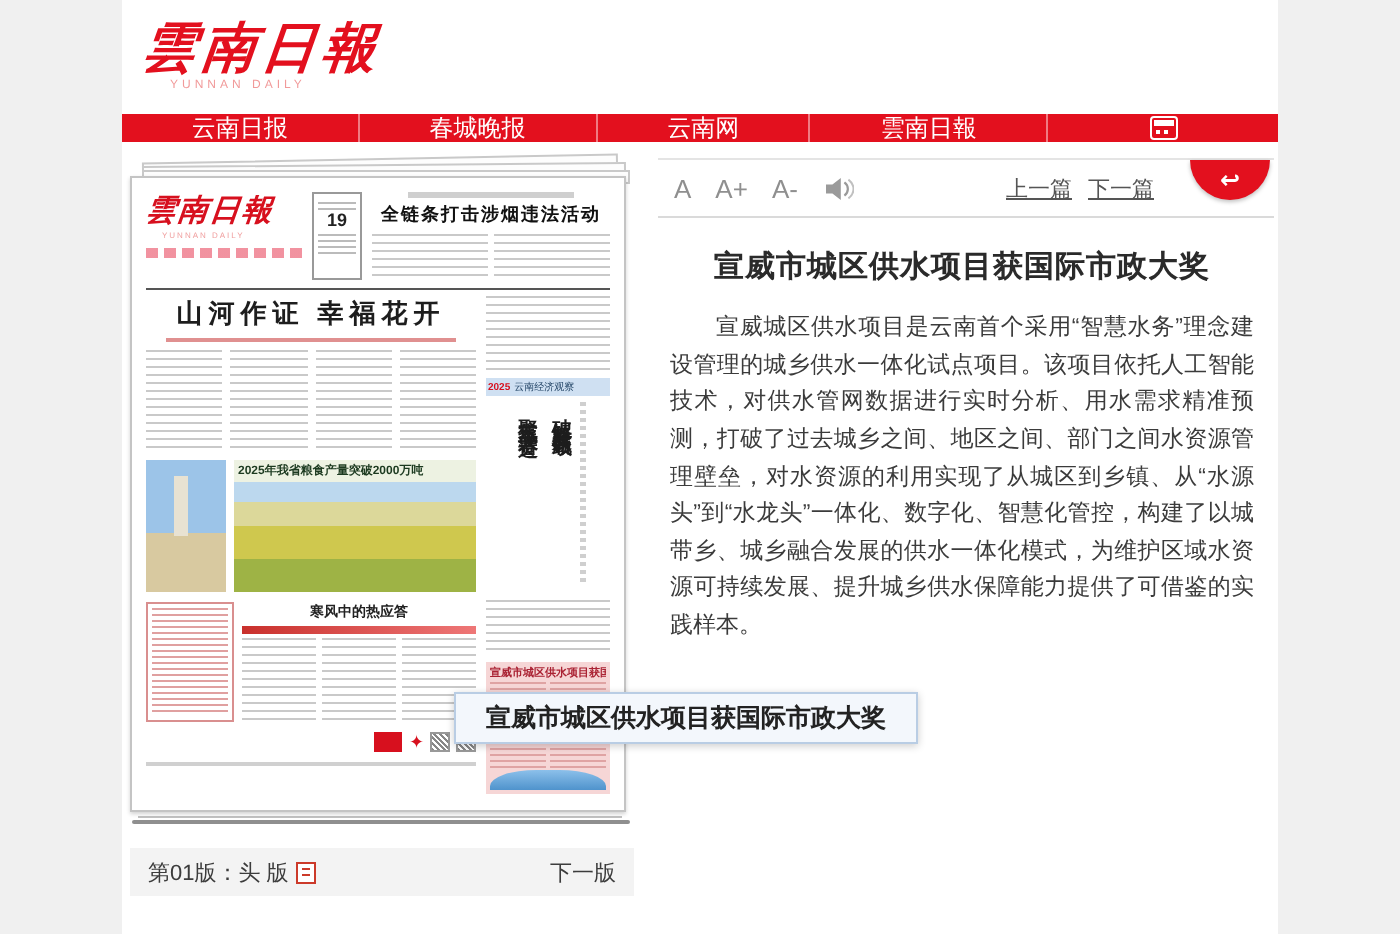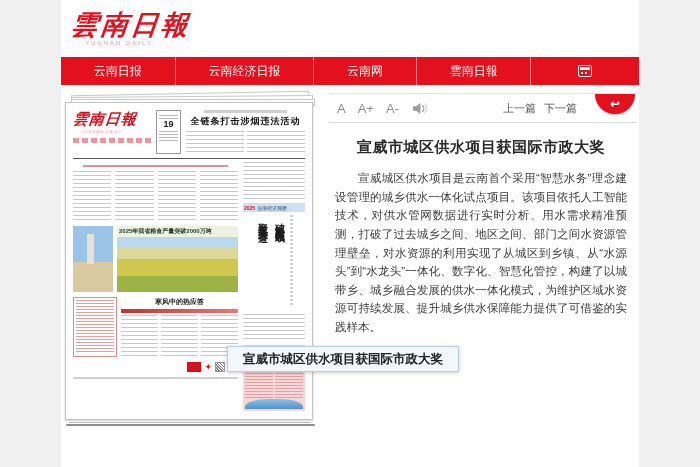--- a/index.html
+++ b/index.html
@@ -12,21 +12,21 @@
   .wrapper { position:relative; width:578px; height:467px; margin:0 auto; background:#fff; }
 
   
   .site-header { height:57px; display:flex; align-items:center; padding-left:10px; background:#fff; }
   .logo { display:flex; flex-direction:column; line-height:1; }
   .logo-zh { font-family:"DejaVu Serif","Liberation Serif",serif; font-style:italic; font-weight:bold;
              font-size:27px; color:#e3101e; letter-spacing:3px; transform:skewX(-6deg); }
   .logo-en { font-size:6px; color:#f19a9a; letter-spacing:2px; margin:2px 0 0 14px; }
 
   
-  .nav { height:28px; background:#e3101e; display:flex; align-items:stretch; color:#fff; font-size:12px; }
+  .nav { height:14px; background:#e3101e; display:flex; align-items:stretch; color:#fff; font-size:12px; }
   .nav-item { flex:1 1 auto; display:flex; align-items:center; justify-content:center;
               border-right:1px solid rgba(255,255,255,.45); cursor:pointer; white-space:nowrap; padding:0 10px; }
   .nav-date-wrap { flex:1.7 1 auto; display:flex; align-items:center; justify-content:center; gap:10px; padding:0 8px; }
   .cal { position:relative; width:14px; height:12px; border:1px solid #fff; border-radius:2px; }
   .cal:before { content:""; position:absolute; left:1px; right:1px; top:1px; height:3px; background:#fff; }
   .cal:after { content:""; position:absolute; left:2px; right:2px; top:6px; bottom:2px;
                background:repeating-linear-gradient(to right,#fff 0 2px,transparent 2px 4px); }
 
   
   .content { position:relative; display:flex; padding:8px 2px 0 2px; background:#fff; }
@@ -119,21 +119,21 @@
   .pdf-ic { display:inline-block; width:10px; height:11px; background:#fff; border:1px solid #cc3a2a; position:relative; }
   .pdf-ic:before { content:""; position:absolute; inset:2px; background:repeating-linear-gradient(to bottom,#cc3a2a 0 1px,transparent 1px 3px); }
   .next-page { cursor:pointer; color:#3c3c3c; }
 
   
   .toolbar { height:30px; border-top:1px solid #e4e4e4; border-bottom:1px solid #dadada;
              display:flex; align-items:center; padding:0 8px; position:relative; color:#979797; }
   .font-btn { font-size:13px; margin-right:12px; cursor:pointer; color:#8f8f8f; }
   .speaker { cursor:pointer; display:flex; align-items:center; margin-left:2px; }
   .pager { margin-left:auto; margin-right:52px; font-size:11px; color:#555; display:flex; gap:8px; }
-  .pager span { cursor:pointer; }
+  .pager span { cursor:pointer;text-decoration:underline; }
   .return-btn { position:absolute; right:2px; top:0; width:40px; height:20px; background:#e3101e;
                 border-radius:0 0 22px 22px; color:#fff; display:flex; align-items:center; justify-content:center;
                 font-size:12px; font-weight:bold; cursor:pointer; box-shadow:0 1px 2px rgba(0,0,0,.25); }
 
   .article { padding:13px 10px 0 6px; }
   .article h1 { font-size:15px; font-weight:bold; color:#2a2a2a; text-align:center; margin:2px 0 12px; letter-spacing:.5px; }
   .article p { font-size:11.5px; color:#3b3b3b; line-height:1.62; text-align:justify; text-indent:2em; margin-bottom:9px; }
 
   
   .tooltip { position:absolute; left:166px; top:346px; width:232px; height:26px; z-index:20;
@@ -148,21 +148,21 @@
 
   <div class="site-header">
     <div class="logo">
       <span class="logo-zh">雲南日報</span>
       <span class="logo-en">YUNNAN DAILY</span>
     </div>
   </div>
 
   <div class="nav">
     <div class="nav-item">云南日报</div>
-    <div class="nav-item">云南经济日报</div>
+    <div class="nav-item">春城晚报</div>
     <div class="nav-item">云南网</div>
     <div class="nav-item">雲南日報</div>
     <div class="nav-date-wrap">
       <span class="cal"></span>
     </div>
   </div>
 
   <div class="content">
 
     <div class="left-col">
@@ -190,20 +190,21 @@
               <div class="tl"></div>
               <div class="tl"></div>
             </div>
           </div>
         </div>
 
         <div class="np-rule"></div>
 
         <div class="np-main">
           <div class="np-left">
+            <div class="np-headline">山河作证 幸福花开</div>
             <div class="np-subline"></div>
             <div class="np-cols">
               <div class="tl"></div>
               <div class="tl"></div>
               <div class="tl"></div>
               <div class="tl"></div>
             </div>
             <div class="np-photos">
               <div class="photo-sm"></div>
               <div class="photo-lg">
@@ -254,20 +255,27 @@
               </div>
               <div class="np-wave"></div>
             </div>
           </div>
         </div>
       </div>
 
       <div class="paper-shadow1"></div>
       <div class="paper-shadow2"></div>
 
+      <div class="page-bar">
+        <span class="page-bar-left">
+          <span>第01版：头 版</span>
+          <span class="pdf-ic"></span>
+        </span>
+        <span class="next-page">下一版</span>
+      </div>
     </div>
 
     <div class="right-col">
       <div class="toolbar">
         <span class="font-btn">A</span>
         <span class="font-btn">A+</span>
         <span class="font-btn">A-</span>
         <span class="speaker">
           <svg width="14" height="11" viewBox="0 0 14 11">
             <path d="M0 3.2h3.2L7.4 0v11L3.2 7.8H0z" fill="#9a9a9a"></path>

